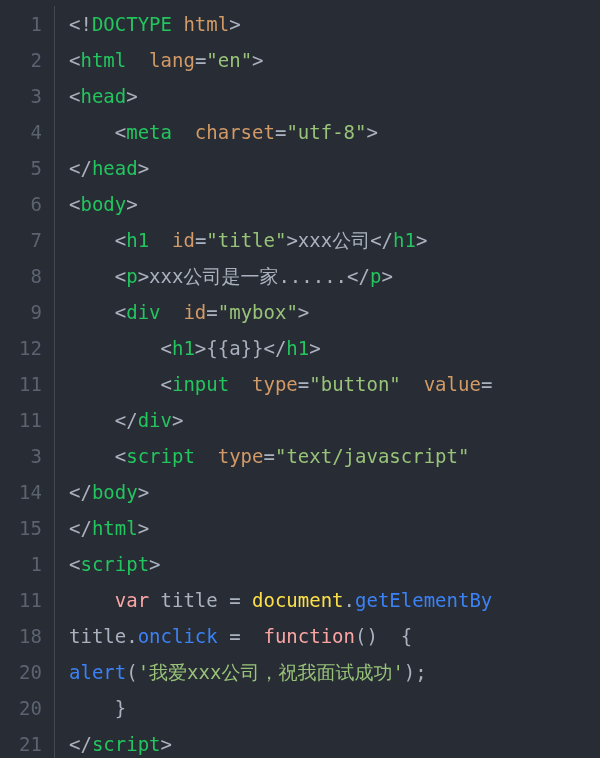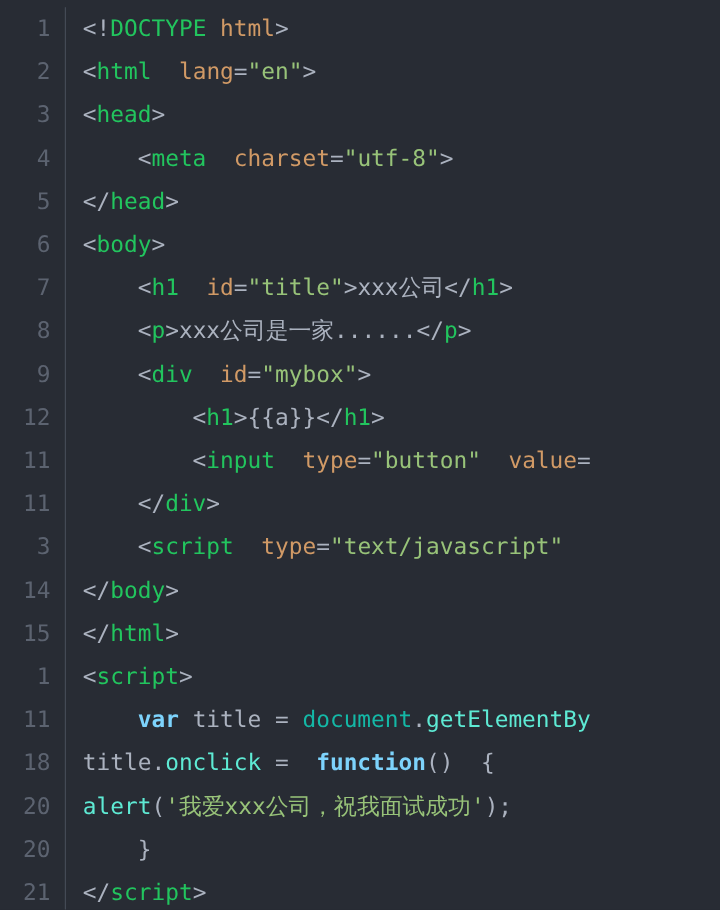--- a/index.html
+++ b/index.html
@@ -49,23 +49,23 @@
     }
     .code-line {
       height: 36px;
       white-space: pre;
     }
     
     .pun { color: #abb2bf; }  
     .tag { color: #22c55e; }  
     .attr { color: #d19a66; } 
     .str { color: #98c379; }  
-    .kw  { color: #7dd3fc; font-weight: bold; }  
-    .fn  { color: #5eead4; }  
-    .id  { color: #14b8a6; }  
+    .kw  { color: #fca5a5; }  
+    .fn  { color: #3b82f6; }  
+    .id  { color: #fde047; }  
   </style>
 </head>
 <body>
 
 <div class="editor">
   <div class="gutter" id="gutter">
       <div class="gutter-line">1</div>
       <div class="gutter-line">2</div>
       <div class="gutter-line">3</div>
       <div class="gutter-line">4</div>

